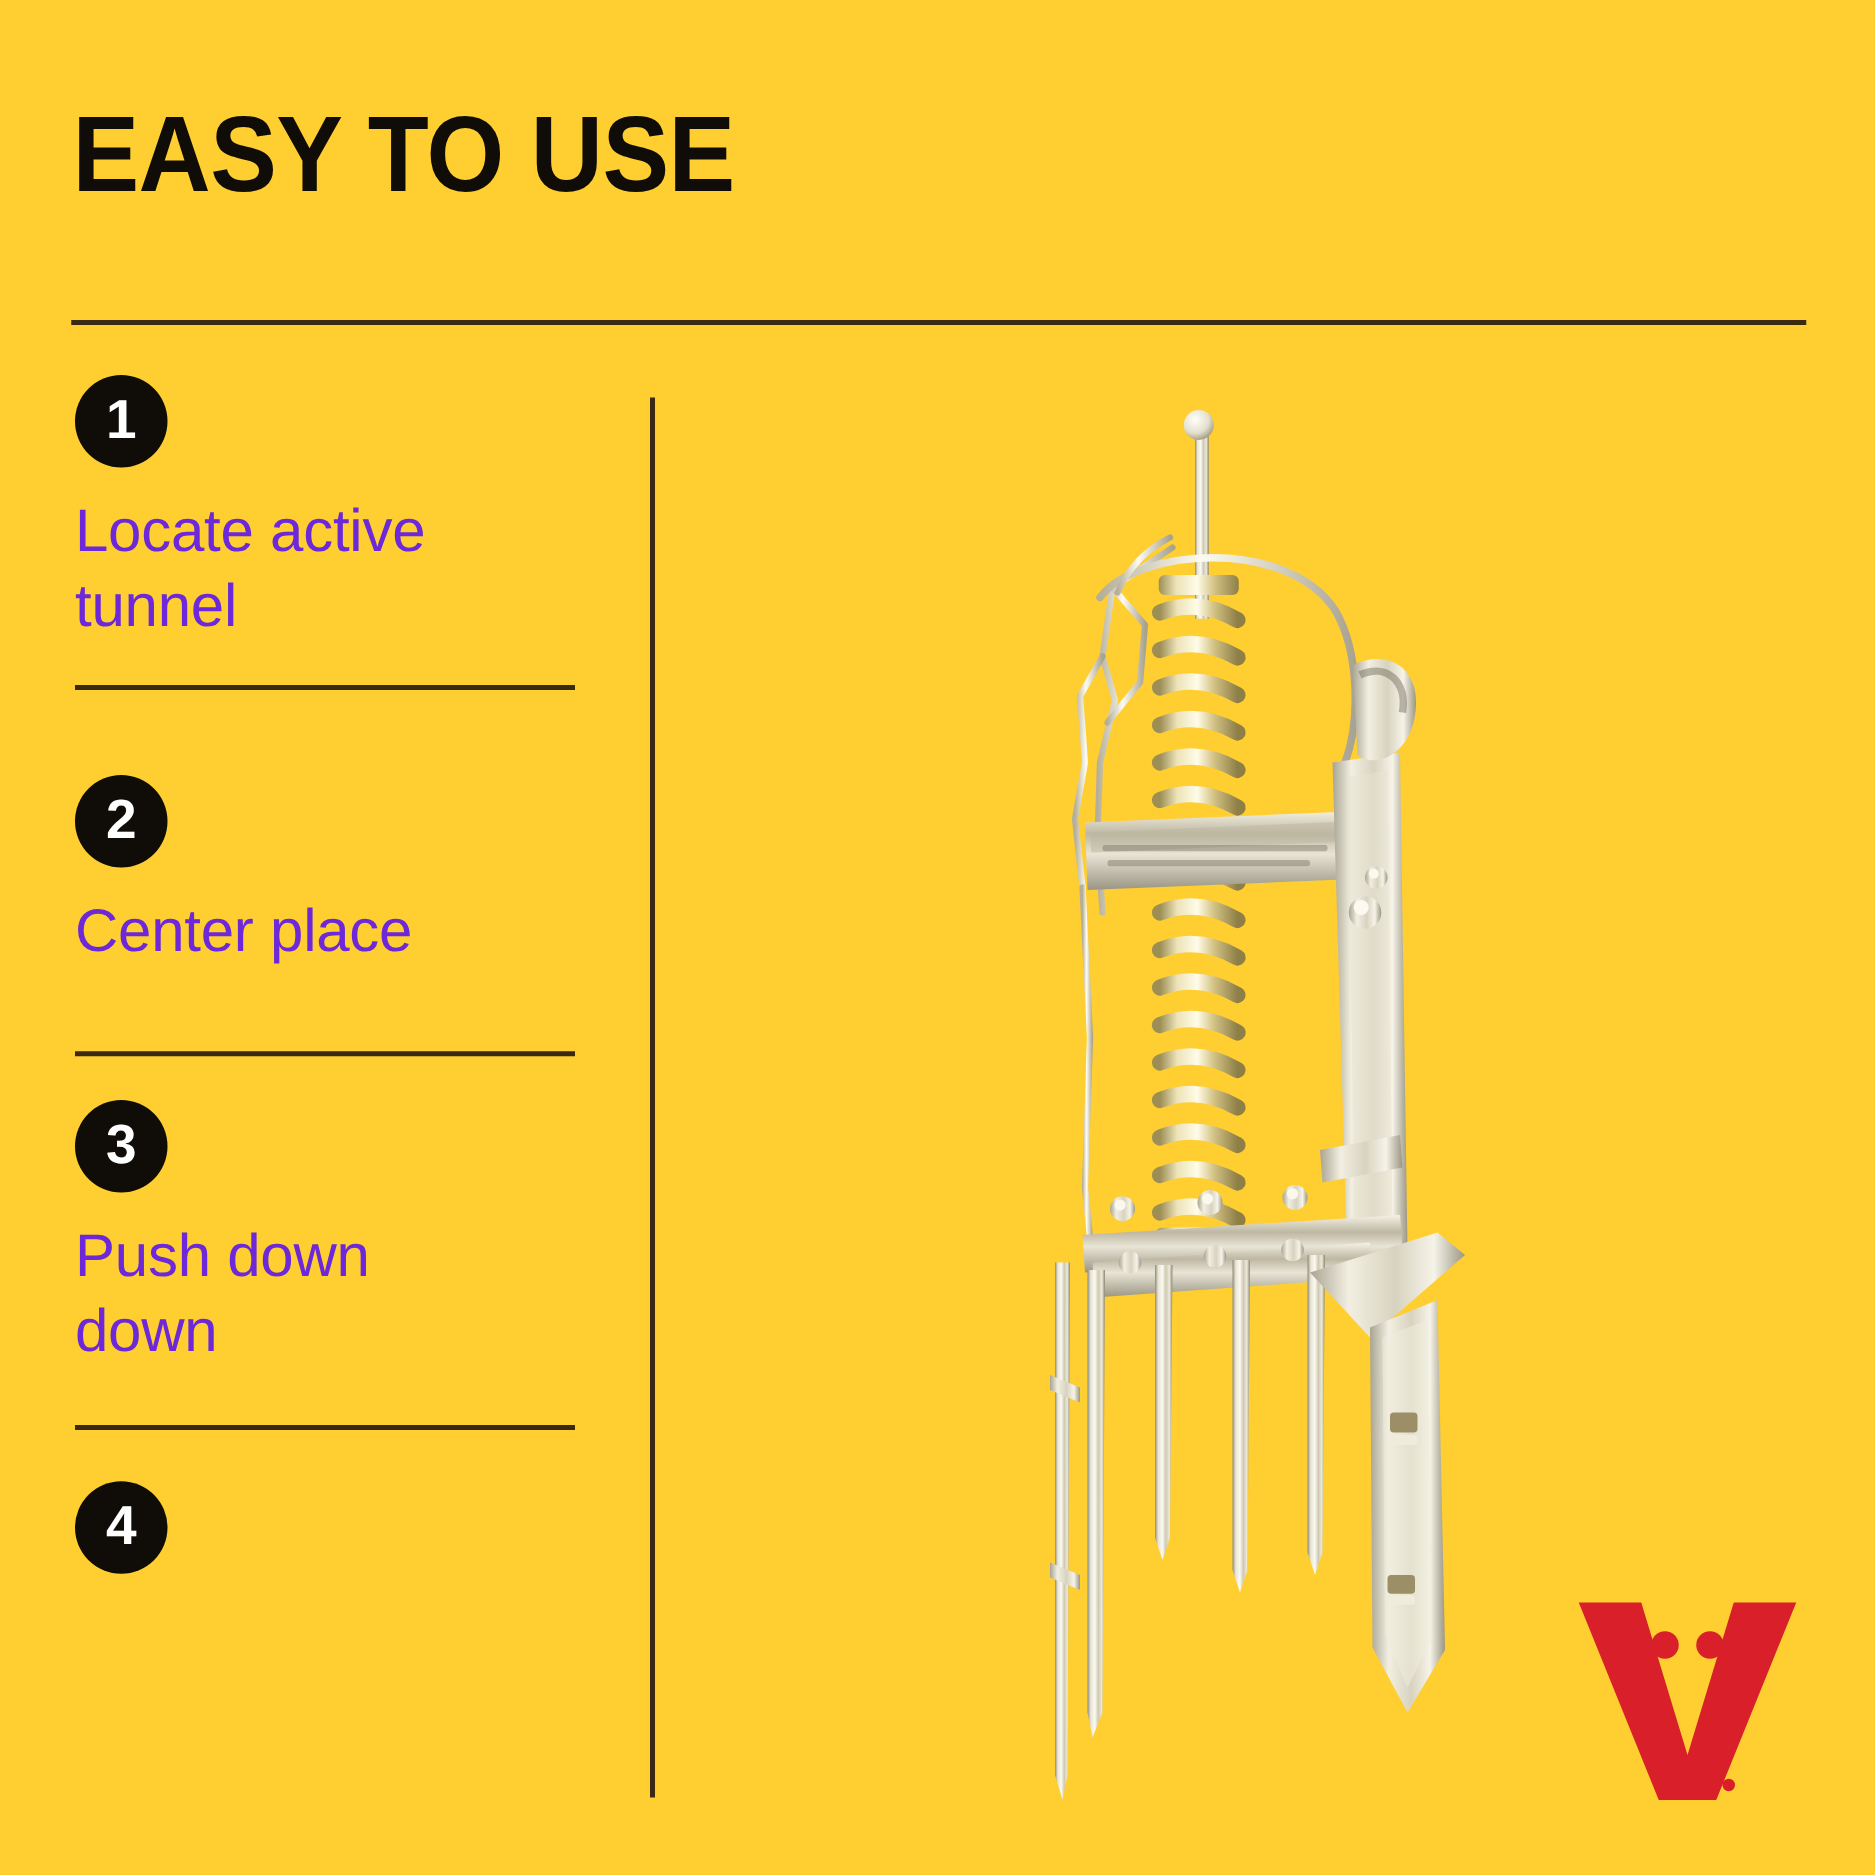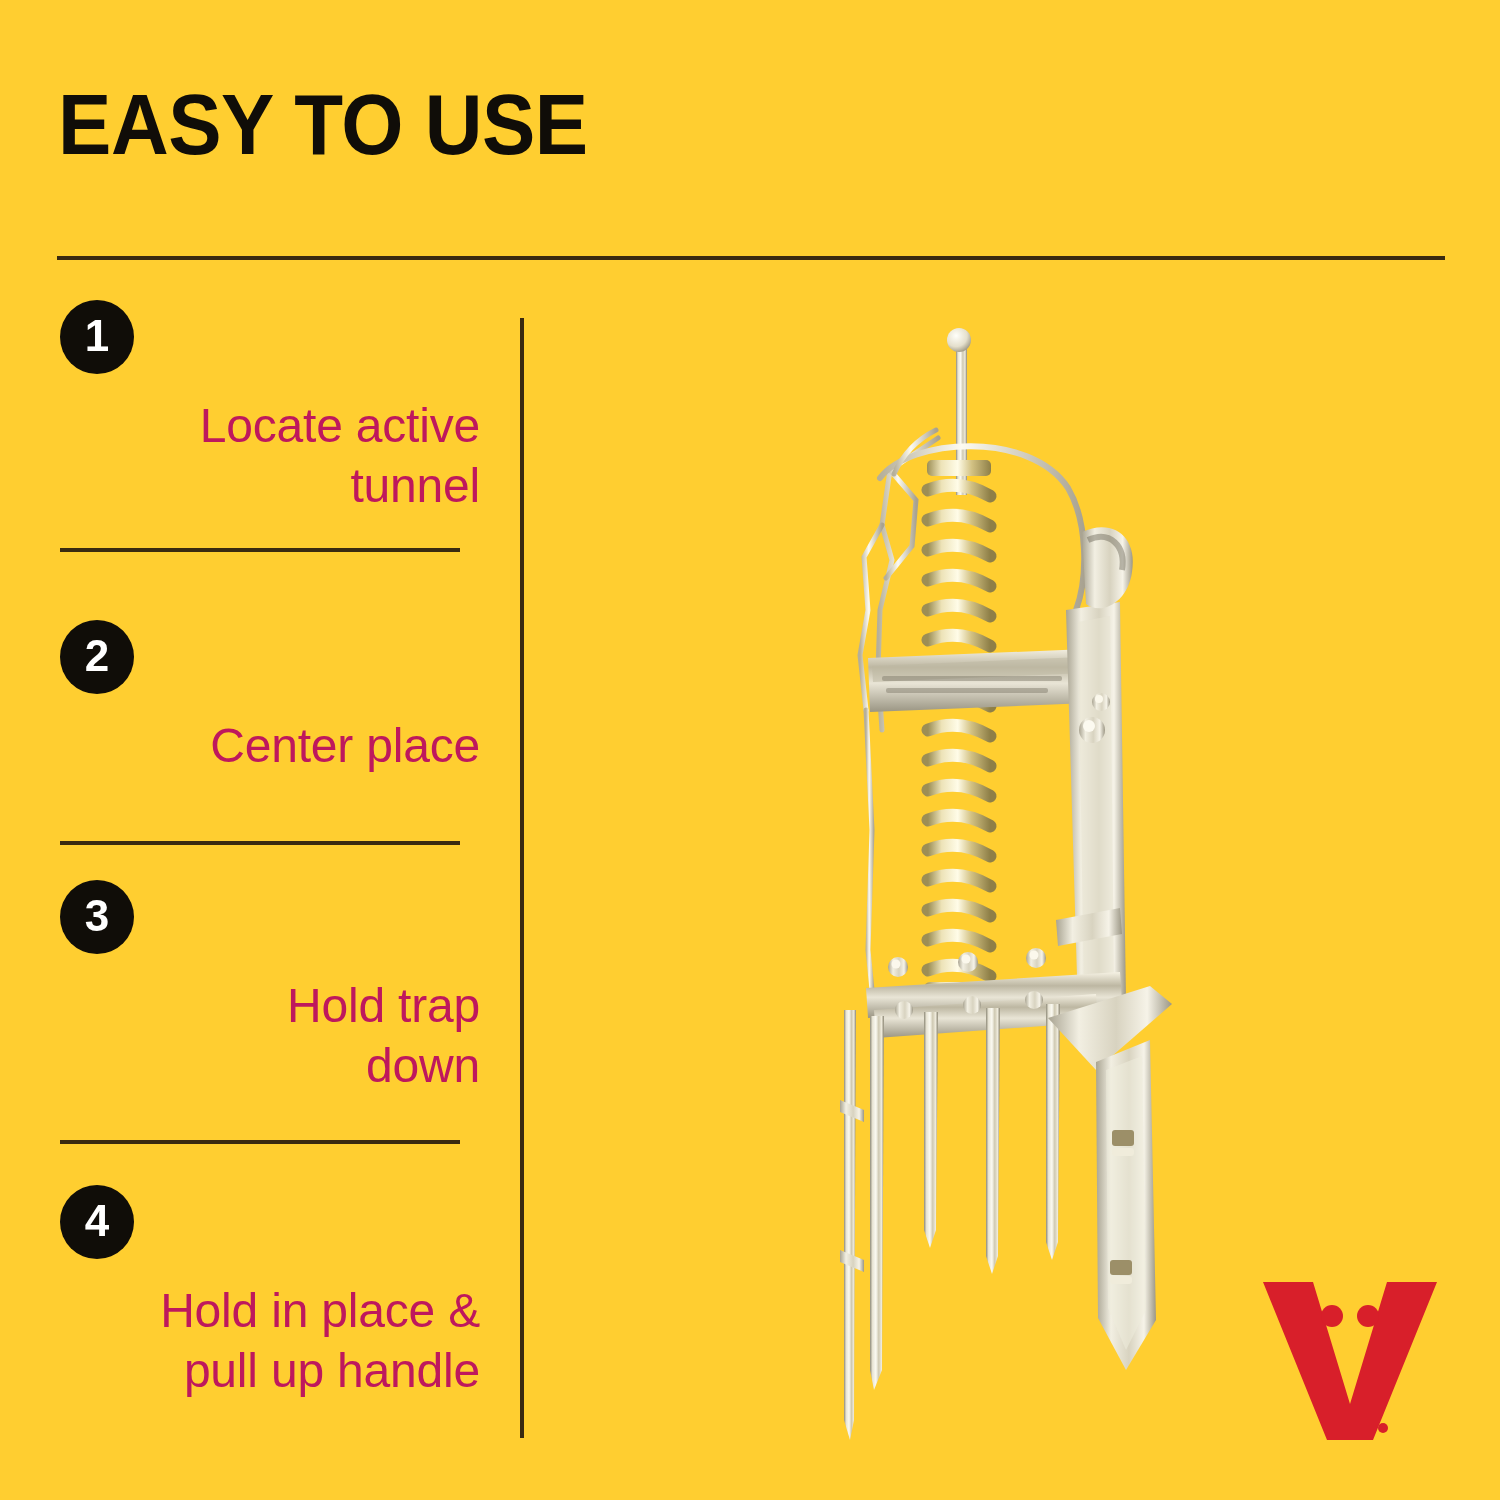--- a/index.html
+++ b/index.html
@@ -86,24 +86,23 @@
     font-weight: 700;
     line-height: 1;
     padding-bottom: 2px;
     box-sizing: border-box;
   }
   .step-text {
     margin-top: 22px;
     font-size: 48px;
     line-height: 60px;
     font-weight: 400;
-    color: #be185d;
+    color: #6d28d9;
     letter-spacing: -0.2px;
     white-space: pre-line;
-    text-align: right;
   }
   .step-divider {
     position: absolute;
     left: 60px;
     width: 400px;
     height: 4px;
     background: #3A2A10;
   }
   .divider-1 { top: 548px; }
   .divider-2 { top: 841px; }
@@ -155,32 +154,30 @@
       </div>
       <div class="step-text">Center place</div>
     </div>
 
     <div class="step-divider divider-2"></div>
 
     <div class="step step-3">
       <div class="step-badge">
         <span>3</span>
       </div>
-      <div class="step-text">Hold trap
+      <div class="step-text">Push down
 down</div>
     </div>
 
     <div class="step-divider divider-3"></div>
 
     <div class="step step-4">
       <div class="step-badge">
         <span>4</span>
       </div>
-      <div class="step-text">Hold in place &amp;
-pull up handle</div>
     </div>
 
   </div>
 
   <svg id="product-photo" viewBox="0 0 420 1130" aria-label="Victor plunger-style mole trap with coil spring, trigger pan, four ground spikes and pointed blade">
     <defs>
       <linearGradient id="steelV" x1="0" y1="0" x2="1" y2="0">
         <stop offset="0%" stop-color="#8E8A78"></stop>
         <stop offset="18%" stop-color="#E8E4D4"></stop>
         <stop offset="42%" stop-color="#FBFAF2"></stop>

